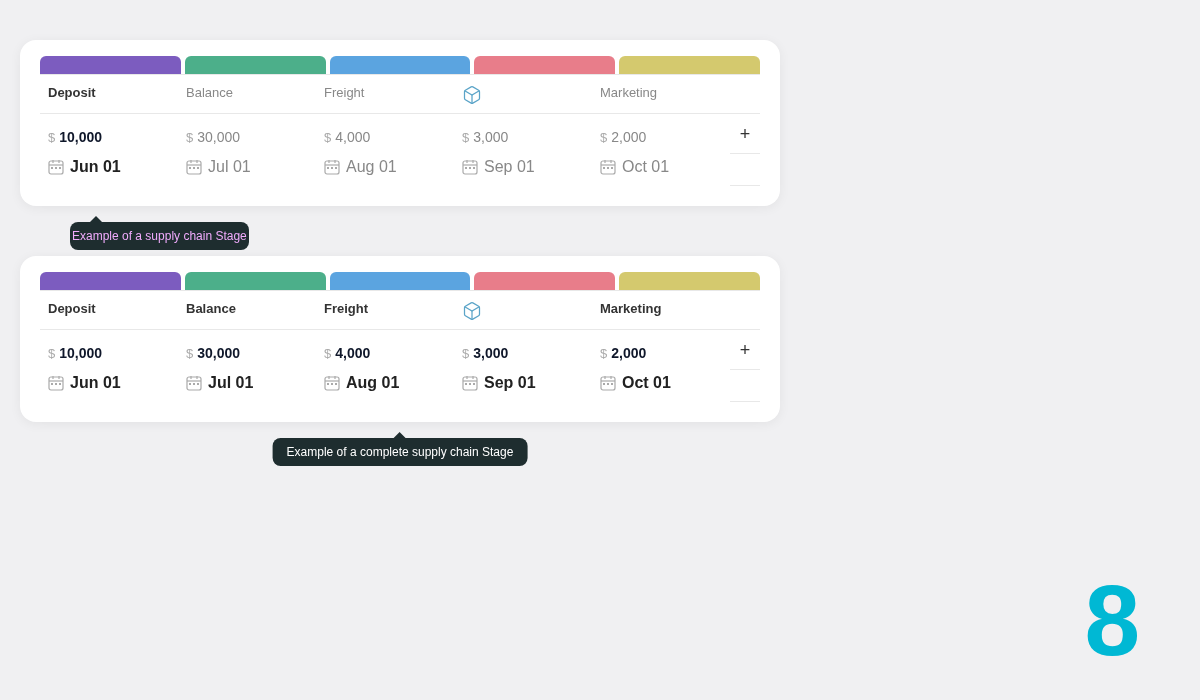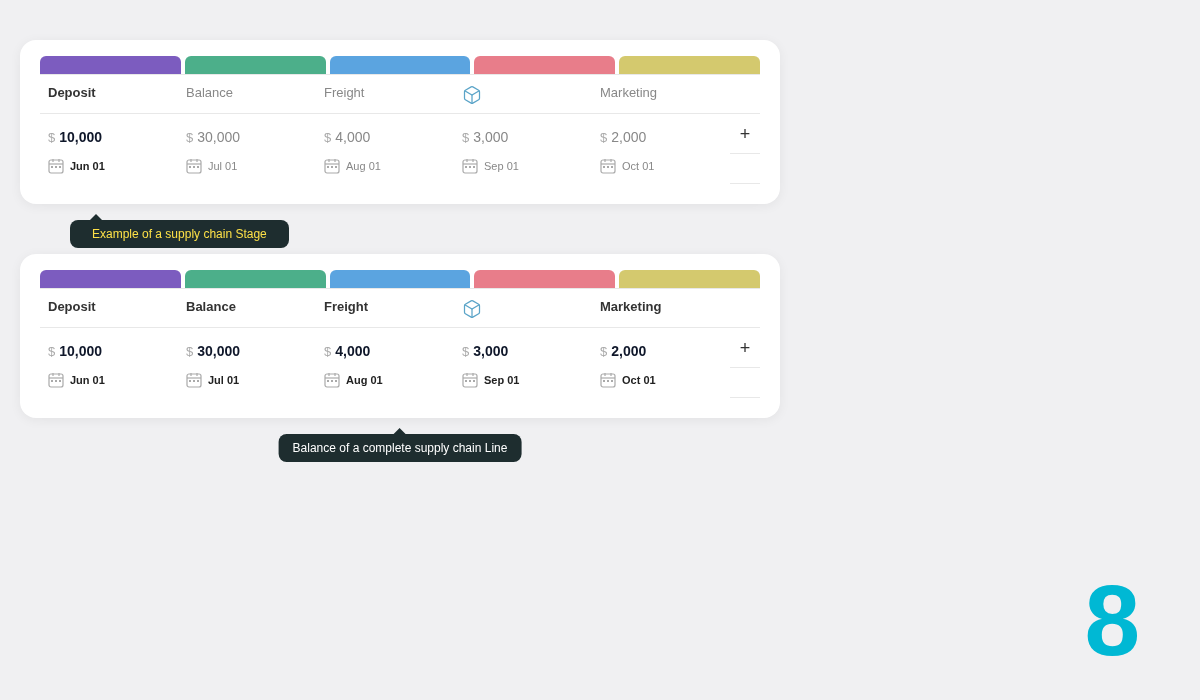--- a/index.html
+++ b/index.html
@@ -101,21 +101,21 @@
     .amount-cell .value.inactive {
       font-weight: 400;
       color: #888;
     }
 
     .date-cell {
       padding: 4px 8px 10px 8px;
       display: flex;
       align-items: center;
       gap: 6px;
-      font-size: 11px;
+      font-size: 16px;
     }
 
     .date-cell .date-val {
       font-weight: 700;
       color: #222;
     }
 
     .date-cell .date-val.inactive {
       font-weight: 400;
       color: #888;
@@ -139,23 +139,23 @@
       cursor: pointer;
       background: none;
       border: none;
       font-weight: 300;
     }
 
     
     .tooltip {
       position: absolute;
       background: #1e2d2f;
-      color: #fde047;
+      color: #f0abfc;
       font-size: 12px;
-      padding: 7px 22px;
+      padding: 7px 2px;
       border-radius: 8px;
       white-space: nowrap;
       bottom: -44px;
       left: 50px;
       z-index: 10;
     }
 
     .tooltip::before {
       content: '';
       position: absolute;
@@ -462,20 +462,20 @@
           <line x1="11" y1="1" x2="11" y2="4"></line>
           <rect x="3" y="8" width="2" height="2" fill="#aaa" stroke="none"></rect>
           <rect x="7" y="8" width="2" height="2" fill="#aaa" stroke="none"></rect>
           <rect x="11" y="8" width="2" height="2" fill="#aaa" stroke="none"></rect>
         </svg>
         <span class="date-val">Oct 01</span>
       </div>
       <div class="plus-cell"></div>
     </div>
 
-    <div class="tooltip2">Balance of a complete supply chain Line</div>
+    <div class="tooltip2">Example of a complete supply chain Stage</div>
   </div>
 
   <div class="logo-area">
     <span class="logo-eight">8</span>
   </div>
 
 </div>
 
 </body></html>

